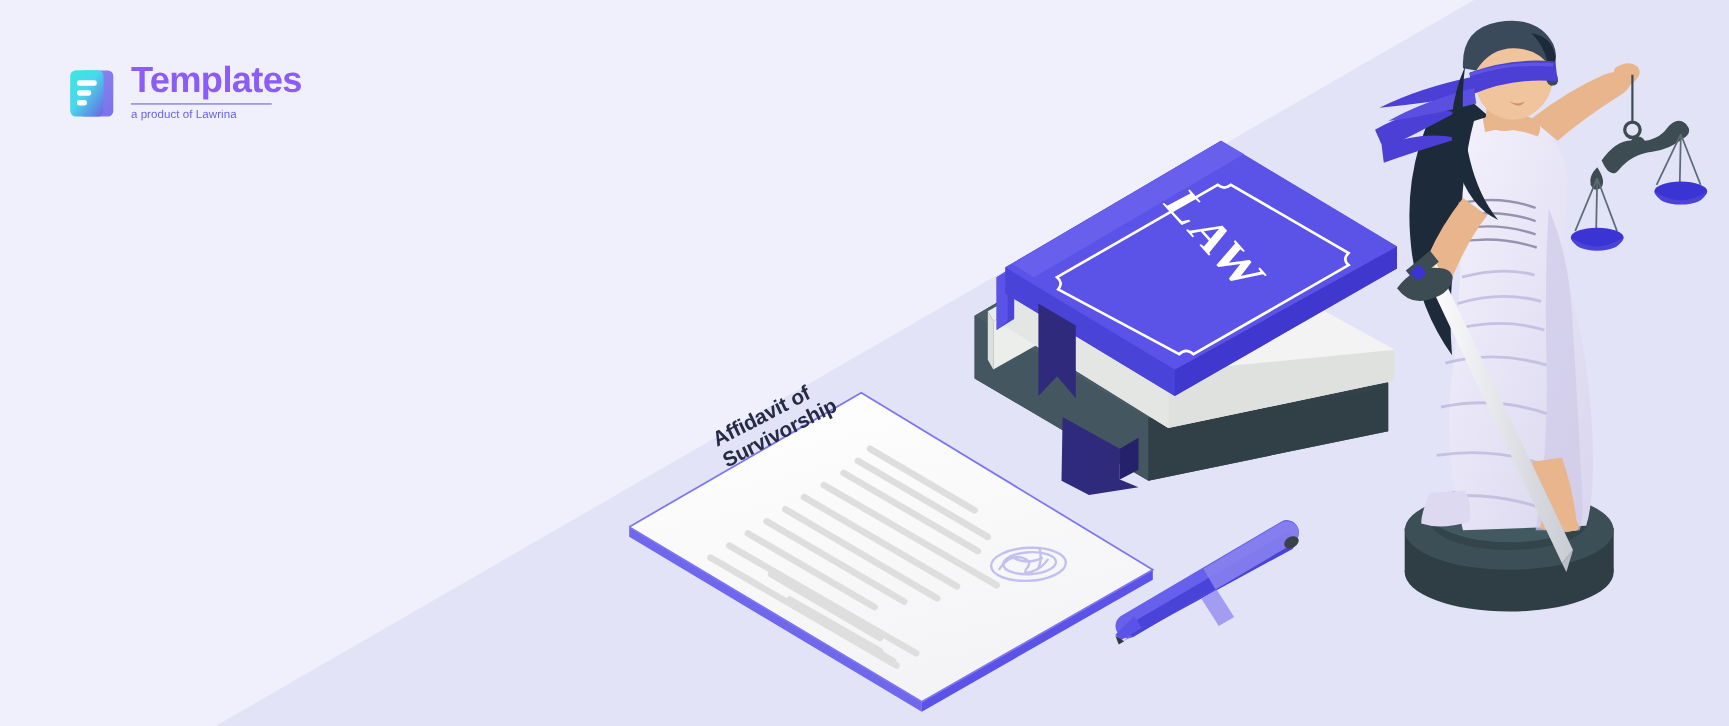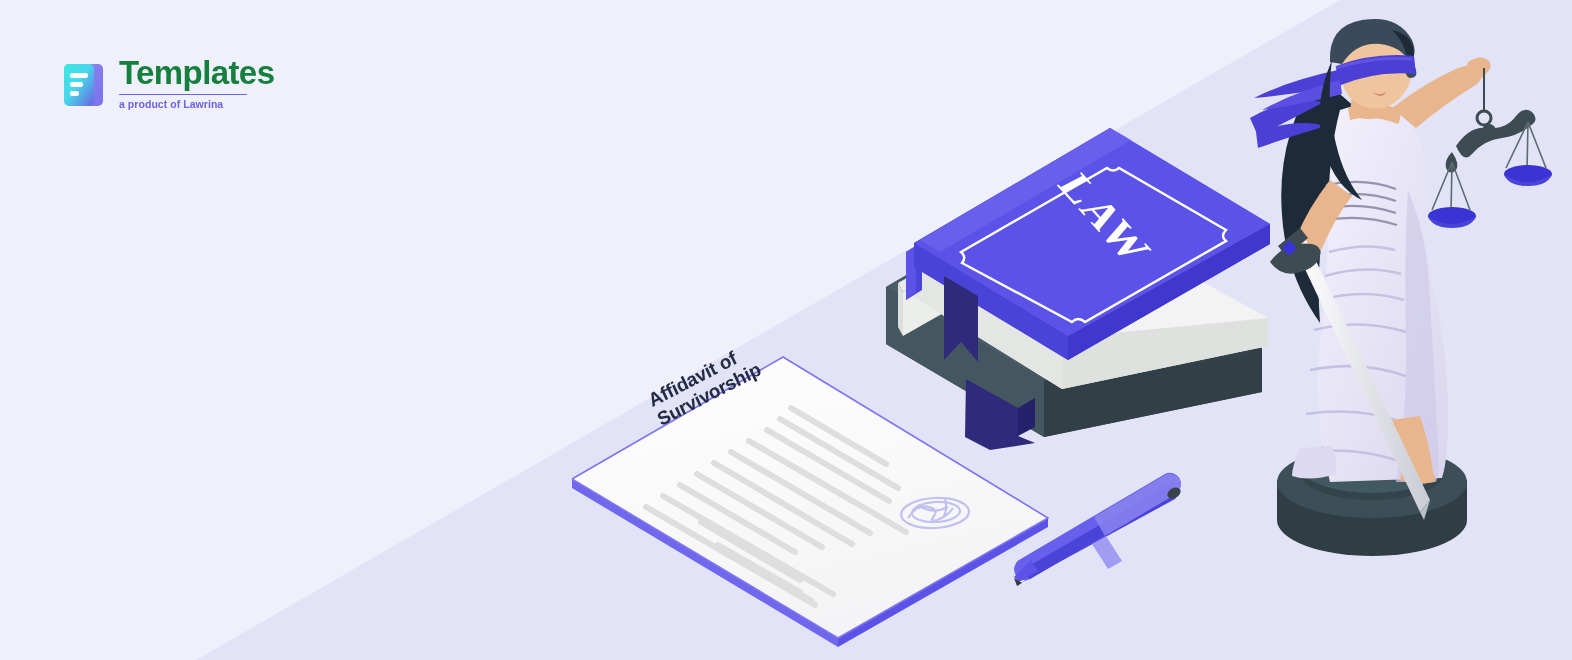--- a/index.html
+++ b/index.html
@@ -48,36 +48,36 @@
     margin-top: 5px;
   }
   .brand-text-block {
     position: relative;
     padding-top: 0;
   }
   .brand-title {
     font-size: 33px;
     line-height: 34px;
     font-weight: bold;
-    color: #15803d;
+    color: #8b5cf6;
     letter-spacing: -0.6px;
     font-family: "Liberation Sans", sans-serif;
     white-space: nowrap;
   }
   .brand-rule {
     height: 1px;
     background: #6c63e0;
     width: 128px;
     margin-top: 4px;
   }
   .brand-sub {
     font-size: 10.5px;
     line-height: 14px;
     color: #6c63e0;
-    font-weight: bold;
+    font-weight: normal;
     letter-spacing: 0.05px;
     margin-top: 2px;
     font-family: "Liberation Sans", sans-serif;
     white-space: nowrap;
   }
 
   
   .illustration {
     position: absolute;
     left: 0;

